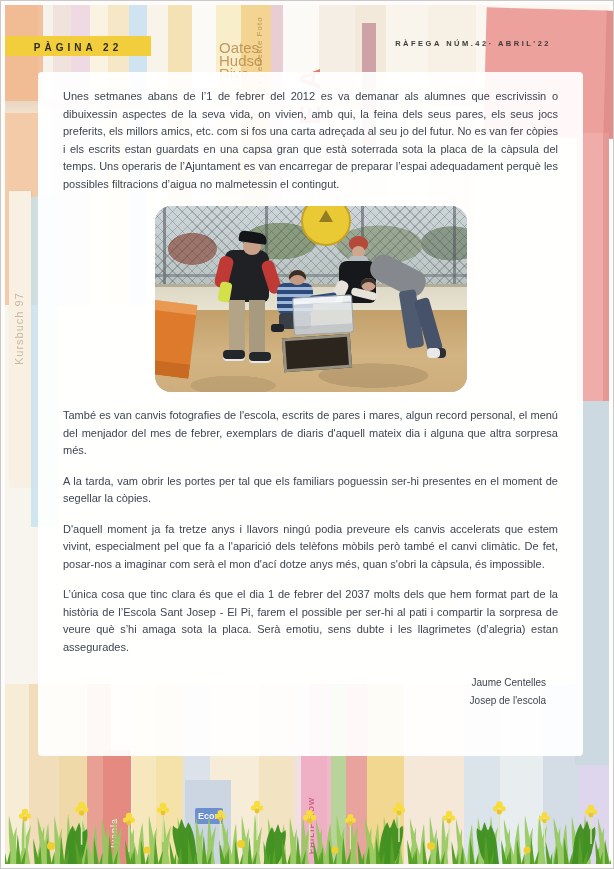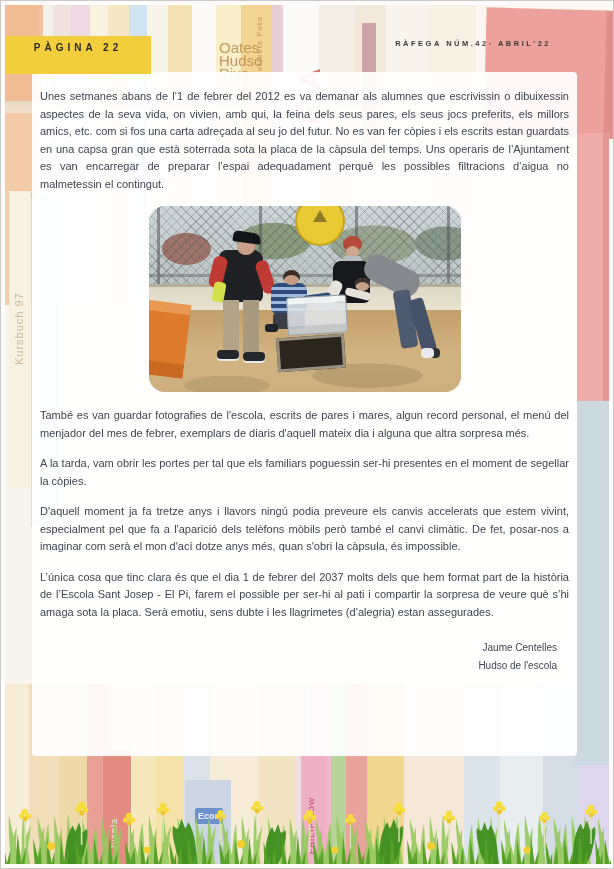--- a/index.html
+++ b/index.html
@@ -46,28 +46,28 @@
   .spinetext{position:absolute;color:#a08b66;writing-mode:vertical-rl;transform:rotate(180deg);
     font-size:10px;letter-spacing:1px;opacity:.8;}
   .st-kursbuch{left:8px;top:210px;height:150px;color:#c2a98a;font-size:11px;}
   .st-perfekte{left:250px;top:2px;height:90px;color:#b78a4e;font-size:8px;opacity:.9;}
   .st-ea{left:288px;top:0px;height:120px;color:#d85c4a;font-size:30px;font-weight:bold;opacity:.8;letter-spacing:4px;}
   .st-iyanla{left:104px;bottom:16px;height:90px;color:#fff;font-size:9px;opacity:.95;}
   .st-philip{left:302px;bottom:10px;height:92px;color:#c8577e;font-size:8px;font-weight:bold;opacity:.9;}
   .st-oates{position:absolute;left:214px;top:24px;color:#b78a4e;font-size:15px;opacity:.85;transform:none;writing-mode:horizontal-tb;line-height:13px;white-space:pre-line;margin-top:12px;}
 
   
-  .page-label{position:absolute;left:4px;top:35px;width:146px;height:38px;background:#f2ce3c;
+  .page-label{position:absolute;left:4px;top:35px;width:146px;height:20px;background:#f2ce3c;
     color:#2b2b22;font-size:10px;font-weight:bold;letter-spacing:4px;text-align:center;line-height:24px;z-index:5;}
   .issue-label{position:absolute;right:62px;top:38px;color:#3a3a36;font-size:7.5px;font-weight:bold;
     letter-spacing:2.5px;z-index:5;}
 
   
-  .card{position:absolute;left:31px;top:71px;width:545px;height:684px;background:rgba(255,255,255,.93);
-    border-radius:4px;z-index:3;padding:16px 8px;box-sizing:border-box;overflow:hidden;}
+  .card{position:absolute;left:37px;top:71px;width:545px;height:684px;background:rgba(255,255,255,.93);
+    border-radius:4px;z-index:3;padding:16px 25px;box-sizing:border-box;overflow:hidden;}
   .card p{margin:0 0 13px 0;color:#3e4450;font-size:11px;line-height:17.5px;text-align:justify;}
 
   
   .photo{position:relative;width:312px;height:186px;margin:3px auto 15px auto;border-radius:16px;
     overflow:hidden;background:#c3cdd2;}
   .ph{position:absolute;}
   .ph-trees{left:0;top:0;right:0;height:78px;
     background:
       radial-gradient(40px 26px at 12% 55%, rgba(154,106,95,.9) 60%, transparent 62%),
       radial-gradient(60px 30px at 40% 45%, rgba(122,143,104,.8) 60%, transparent 62%),
@@ -207,28 +207,28 @@
       <div class="ph r-leg2"></div>
       <div class="ph r-shoe"></div>
       <div class="ph b-torso"></div>
       <div class="ph b-arm"></div>
       <div class="ph b-legs"></div>
       <div class="ph b-shoe"></div>
       <div class="ph b-head"></div>
       <div class="ph ph-box"></div>
     </div>
 
-    <p>També es van guardar fotografies de l'escola, escrits de pares i mares, algun record personal, el menú del menjador del mes de febrer, exemplars de diaris d'aquell mateix dia i alguna que altra sorpresa més.</p>
+    <p>També es van canvis fotografies de l'escola, escrits de pares i mares, algun record personal, el menú del menjador del mes de febrer, exemplars de diaris d'aquell mateix dia i alguna que altra sorpresa més.</p>
     <p>A la tarda, vam obrir les portes per tal que els familiars poguessin ser-hi presentes en el moment de segellar la còpies.</p>
     <p>D'aquell moment ja fa tretze anys i llavors ningú podia preveure els canvis accelerats que estem vivint, especialment pel que fa a l'aparició dels telèfons mòbils però també el canvi climàtic. De fet, posar-nos a imaginar com serà el mon d'ací dotze anys més, quan s'obri la càpsula, és impossible.</p>
     <p>L’única cosa que tinc clara és que el dia 1 de febrer del 2037 molts dels que hem format part de la història de l’Escola Sant Josep - El Pi, farem el possible per ser-hi al pati i compartir la sorpresa de veure què s’hi amaga sota la placa. Serà emotiu, sens dubte i les llagrimetes (d’alegria) estan assegurades.</p>
 
     <div class="signature">
       <div>Jaume Centelles</div>
-      <div>Hudso de l'escola</div>
+      <div>Josep de l'escola</div>
     </div>
   </div>
 
   <svg class="grass" viewBox="0 0 606 76" xmlns="http://www.w3.org/2000/svg">
     <defs>
       <path id="bl" d="M0,44 C1,22 3,8 5,0 C6,16 7,32 8,44 Z"></path>
       <path id="leaf" d="M0,34 C2,22 1,14 6,6 C8,10 7,12 10,4 C12,9 11,12 15,8 C16,14 14,18 13,24 C11,30 8,33 6,34 Z"></path>
       <g id="clump">
         <use href="#bl" transform="translate(0,30) scale(1,1)"></use>
         <use href="#bl" transform="translate(6,24) rotate(-8) scale(1,1.2)"></use>

